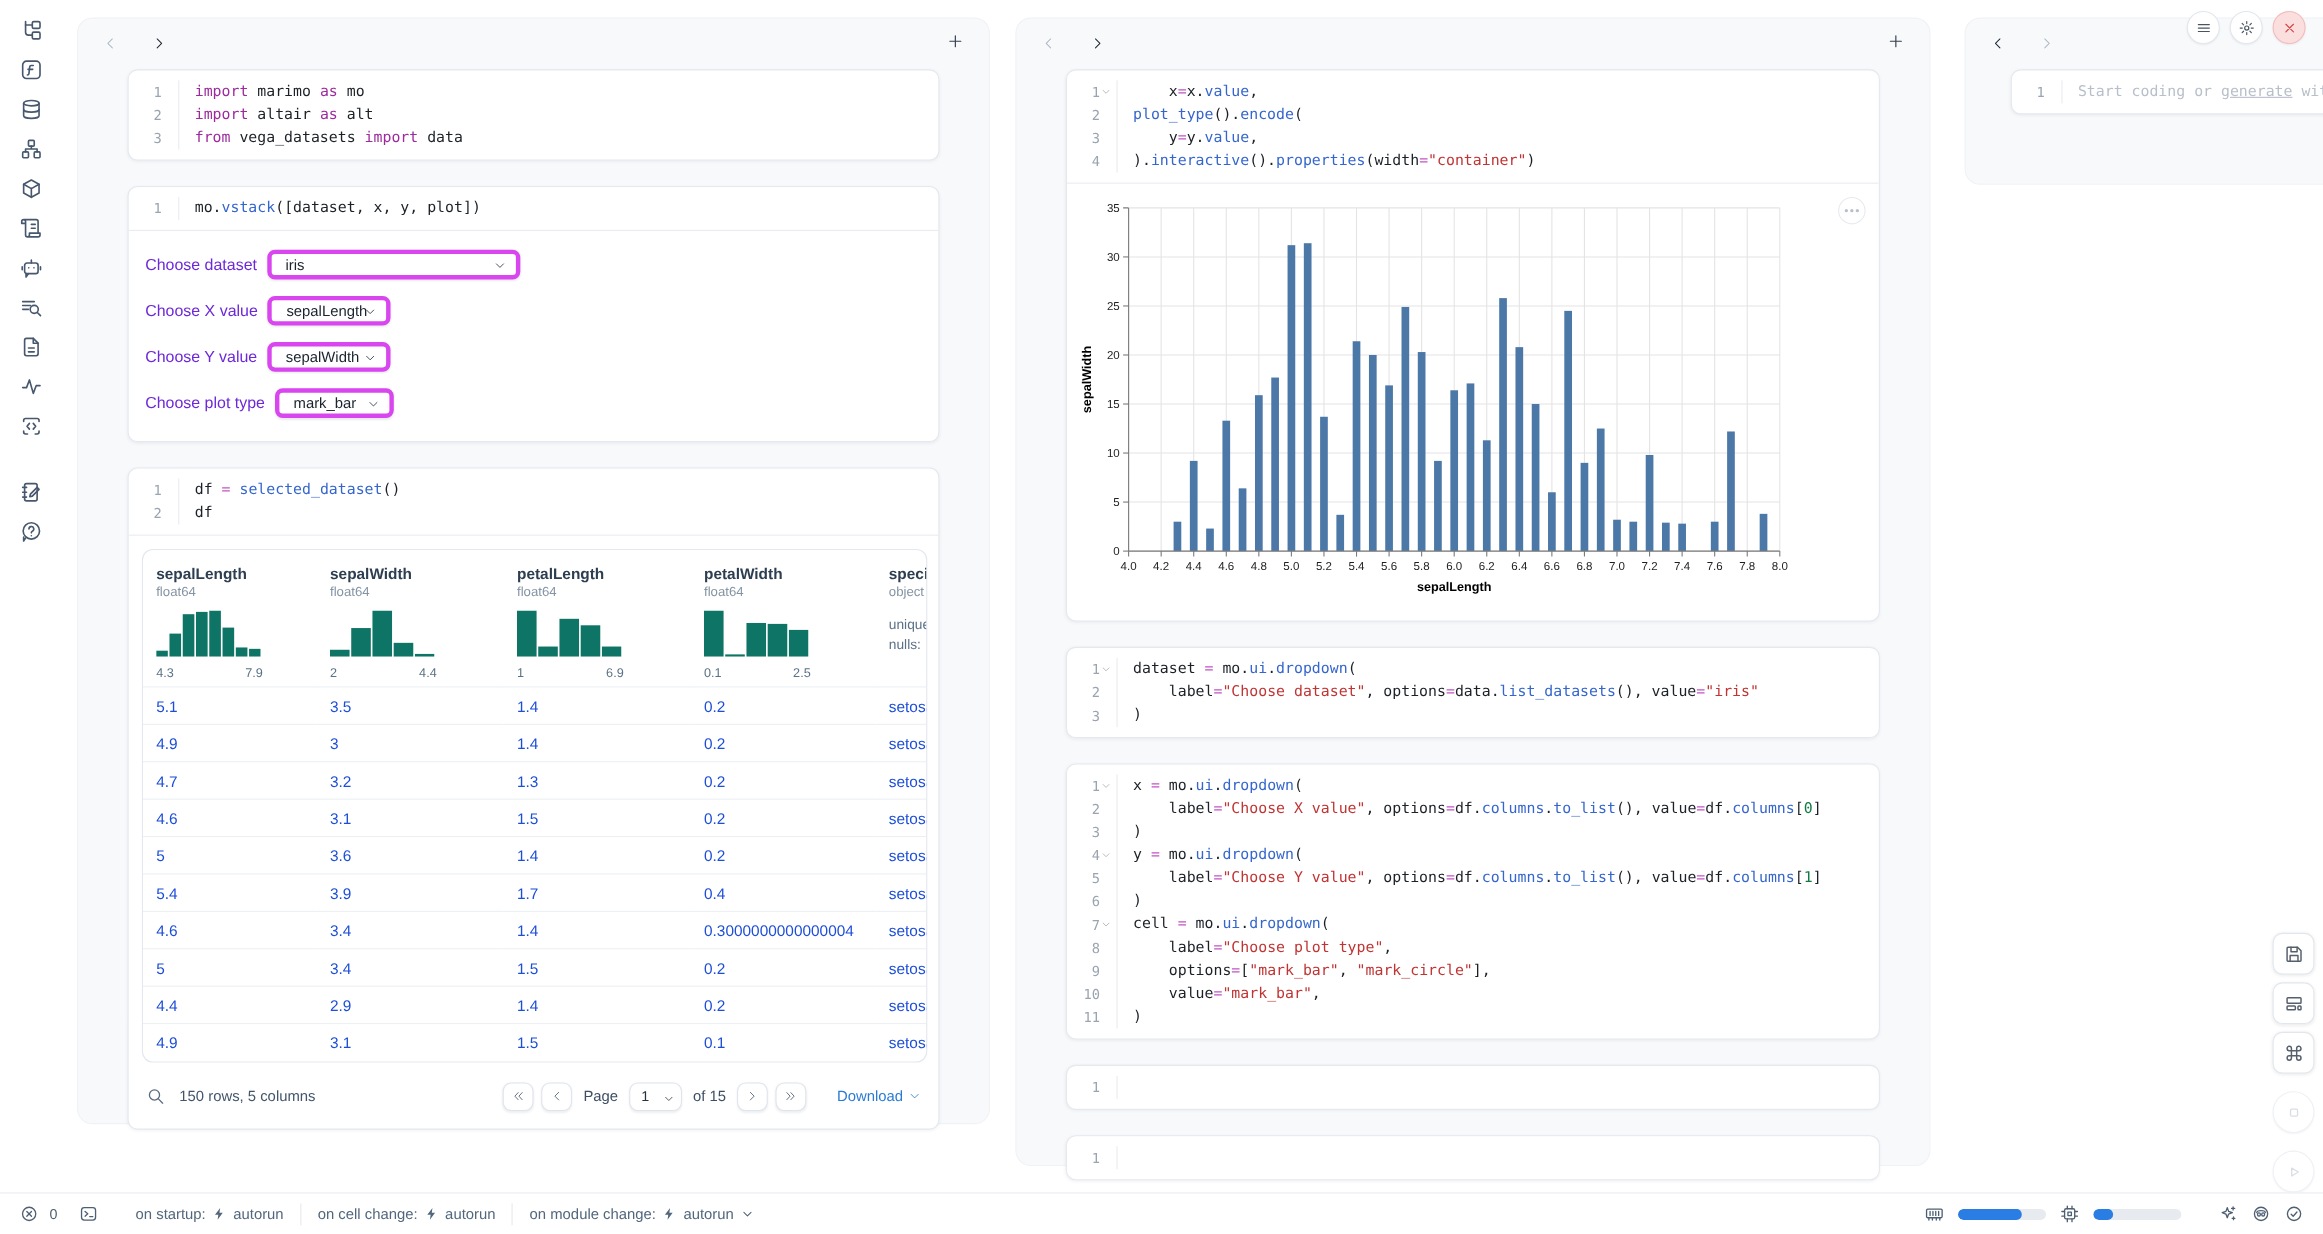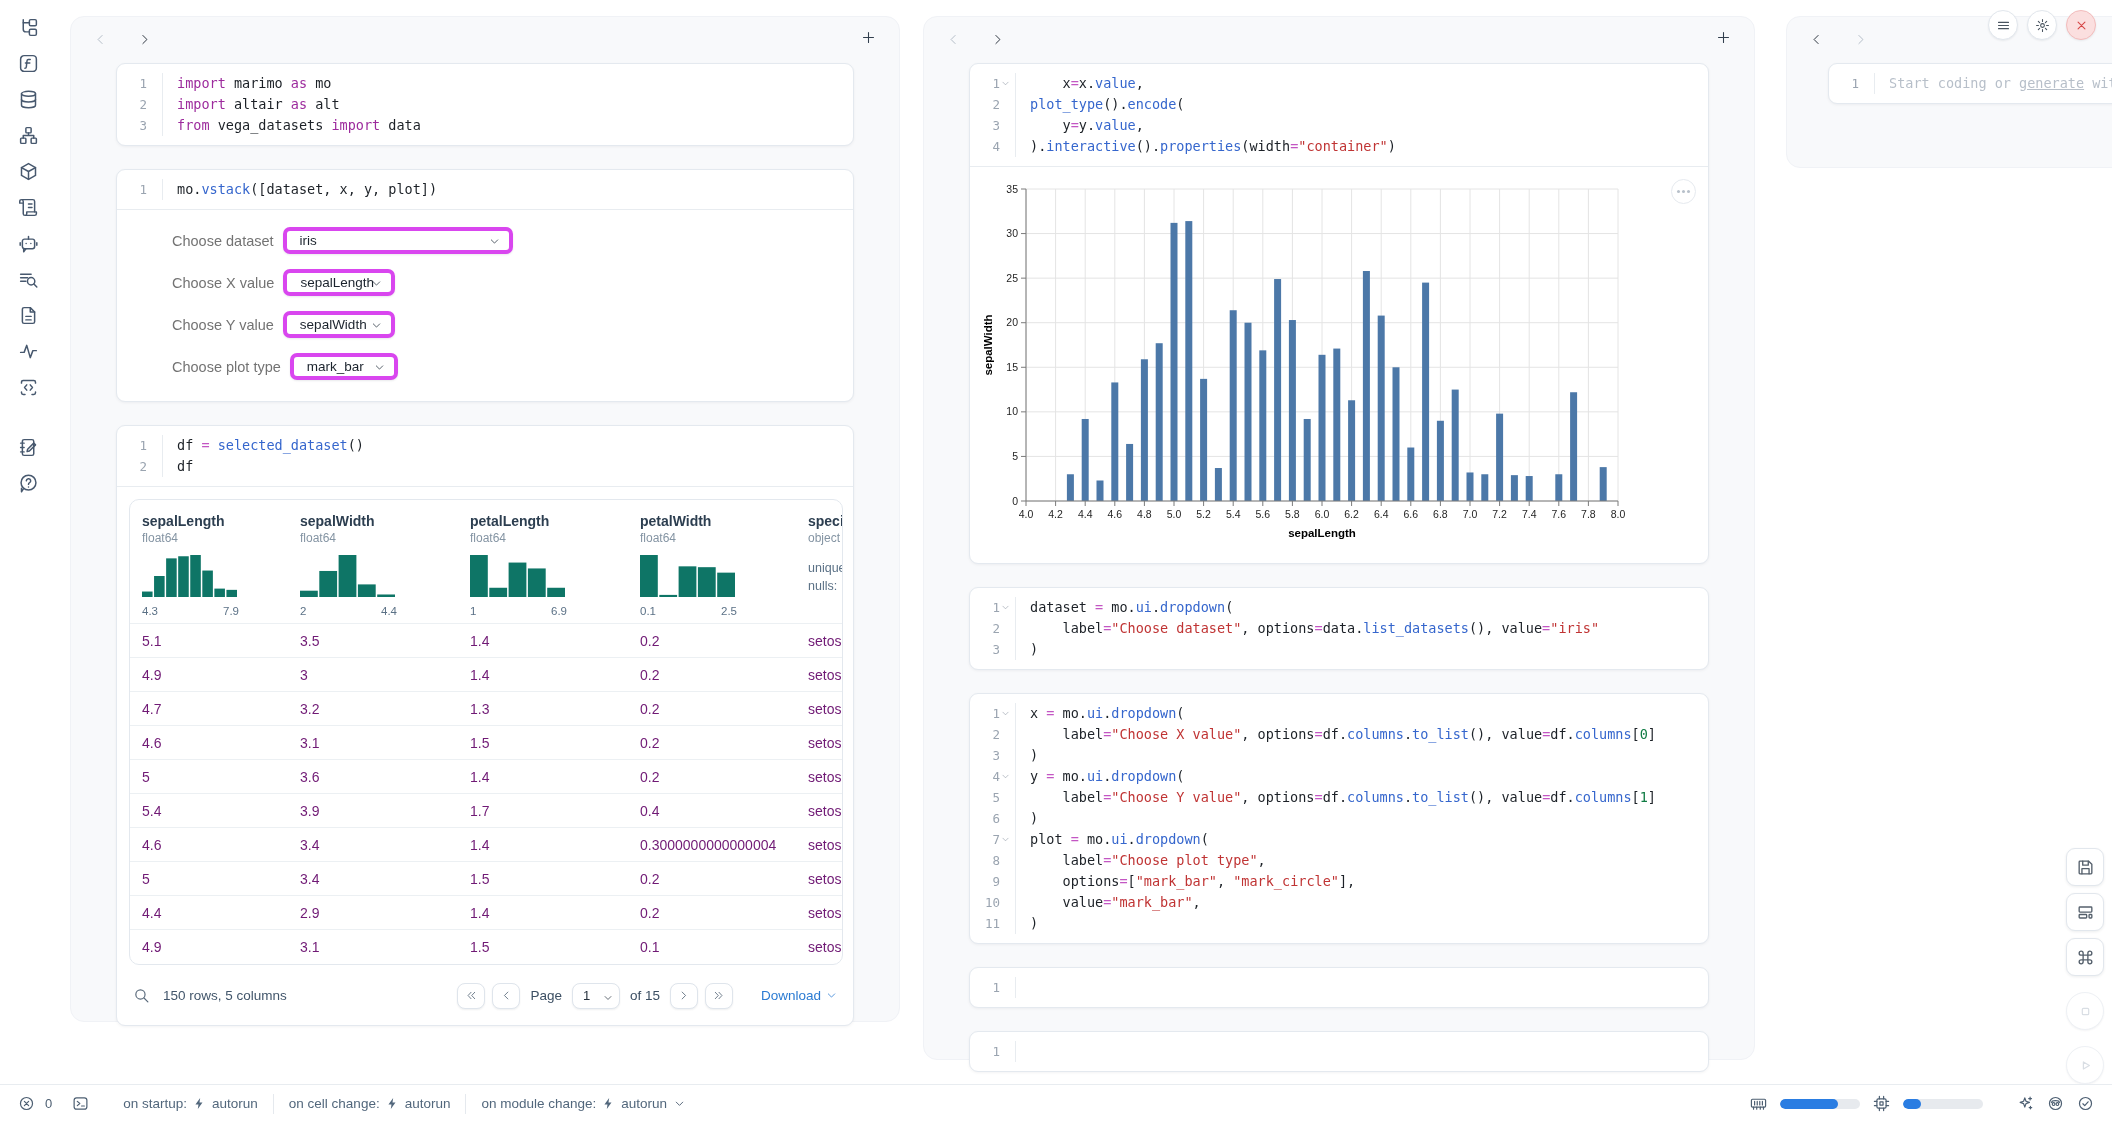--- a/index.html
+++ b/index.html
@@ -44,39 +44,39 @@
   .lines { flex:1; min-width:0; padding-left:14px; }
   .cl { height:21px; font:13.5px/21px "DejaVu Sans Mono", monospace; white-space:pre; color:#1c2127; }
   .tk-k { color:#9d2b9d; } .tk-f { color:#3566cd; } .tk-s { color:#c03434; }
   .tk-o { color:#c356c3; } .tk-n { color:#0f7b43; } .tk-d { color:#1c2127; }
   .tk-ph { color:#b7bfc9; } .tk-ph-link { color:#b7bfc9; text-decoration:underline; cursor:pointer; }
   .output { border-top:1px solid #e8ecf0; }
 
   
   .controls { padding:17px 15px 6px; }
   .ctl-row { display:flex; align-items:center; margin-bottom:15px; }
-  .ctl-label { font-size:14.5px; color:#737373; margin-right:9px;margin-left:40px; }
+  .ctl-label { font-size:14.5px; color:#6d28d9; margin-right:9px; }
   .select { position:relative; display:inline-flex; align-items:center; height:27px;
     border:4px solid #d946ef; border-radius:7px; background:#fff;
     box-shadow:0 1px 2px rgba(16,24,40,.09); padding:0 30px 0 13px;
     font-size:13.5px; color:#1b232d; cursor:pointer; }
   .select .car { position:absolute; right:9px; width:11px; height:11px; color:#2b3643; }
 
   
   .table-card { margin:12px; width:714px; border:1px solid #e3e8ee; border-radius:10px;
     overflow:hidden; background:#fff; }
   table.df { border-collapse:collapse; table-layout:fixed; width:824px; }
   table.df th { text-align:left; vertical-align:top; padding:13px 8px 6px 12px; }
   .h-name { font-size:14px; font-weight:bold; color:#2c3e50; white-space:nowrap; }
   .h-type { font-size:12px; font-weight:normal; color:#8494a3; margin-top:2px; }
   .h-hist { margin-top:10px; }
   .h-minmax { display:flex; justify-content:space-between; font-size:11.5px; font-weight:normal;
     color:#5b7186; margin-top:4px; padding-right:6px; }
   .h-meta { font-size:12.5px; font-weight:normal; color:#5b7186; line-height:18px; margin-top:14px; }
-  table.df td { height:34px; border-top:1px solid #ecf0f3; font-size:14px; color:#701a75;
+  table.df td { height:34px; border-top:1px solid #ecf0f3; font-size:14px; color:#1d4ed8;
     padding-left:12px; white-space:nowrap; }
   .t-footer { display:flex; align-items:center; padding:6px 16px 16px; }
   .t-footer .mag { width:17px; height:17px; color:#5b6b7c; }
   .t-summary { font-size:13.5px; color:#42566b; margin-left:13px; }
   .pag { display:flex; align-items:center; margin-left:auto; gap:7px; }
   .pbtn { width:28px; height:26px; border:1px solid #dfe5ec; border-radius:8px; background:#fff;
     box-shadow:0 1px 2px rgba(16,24,40,.07); display:flex; align-items:center; justify-content:center;
     color:#4a5b6d; cursor:pointer; }
   .pbtn svg { width:11px; height:11px; }
   .pag-text { font-size:13.5px; color:#3c4f63; margin:0 3px; }
@@ -814,21 +814,21 @@
                 <span class="fold"></span>
               </div>
             </div>
             <div class="lines">
               <div class="cl"><span class="tk-d">x </span><span class="tk-o">=</span><span class="tk-d"> mo.</span><span class="tk-f">ui</span><span class="tk-d">.</span><span class="tk-f">dropdown</span><span class="tk-d">(</span></div>
               <div class="cl"><span class="tk-d">    label</span><span class="tk-o">=</span><span class="tk-s">"Choose X value"</span><span class="tk-d">, options</span><span class="tk-o">=</span><span class="tk-d">df.</span><span class="tk-f">columns</span><span class="tk-d">.</span><span class="tk-f">to_list</span><span class="tk-d">(), value</span><span class="tk-o">=</span><span class="tk-d">df.</span><span class="tk-f">columns</span><span class="tk-d">[</span><span class="tk-n">0</span><span class="tk-d">]</span></div>
               <div class="cl"><span class="tk-d">)</span></div>
               <div class="cl"><span class="tk-d">y </span><span class="tk-o">=</span><span class="tk-d"> mo.</span><span class="tk-f">ui</span><span class="tk-d">.</span><span class="tk-f">dropdown</span><span class="tk-d">(</span></div>
               <div class="cl"><span class="tk-d">    label</span><span class="tk-o">=</span><span class="tk-s">"Choose Y value"</span><span class="tk-d">, options</span><span class="tk-o">=</span><span class="tk-d">df.</span><span class="tk-f">columns</span><span class="tk-d">.</span><span class="tk-f">to_list</span><span class="tk-d">(), value</span><span class="tk-o">=</span><span class="tk-d">df.</span><span class="tk-f">columns</span><span class="tk-d">[</span><span class="tk-n">1</span><span class="tk-d">]</span></div>
               <div class="cl"><span class="tk-d">)</span></div>
-              <div class="cl"><span class="tk-d">plot </span><span class="tk-o">=</span><span class="tk-d"> mo.</span><span class="tk-f">ui</span><span class="tk-d">.</span><span class="tk-f">dropdown</span><span class="tk-d">(</span></div>
+              <div class="cl"><span class="tk-d">cell </span><span class="tk-o">=</span><span class="tk-d"> mo.</span><span class="tk-f">ui</span><span class="tk-d">.</span><span class="tk-f">dropdown</span><span class="tk-d">(</span></div>
               <div class="cl"><span class="tk-d">    label</span><span class="tk-o">=</span><span class="tk-s">"Choose plot type"</span><span class="tk-d">,</span></div>
               <div class="cl"><span class="tk-d">    options</span><span class="tk-o">=</span><span class="tk-d">[</span><span class="tk-s">"mark_bar"</span><span class="tk-d">, </span><span class="tk-s">"mark_circle"</span><span class="tk-d">],</span></div>
               <div class="cl"><span class="tk-d">    value</span><span class="tk-o">=</span><span class="tk-s">"mark_bar"</span><span class="tk-d">,</span></div>
               <div class="cl"><span class="tk-d">)</span></div>
             </div>
           </div>
         </div>
         <div class="cell">
           <div class="code">
             <div class="gutter">

